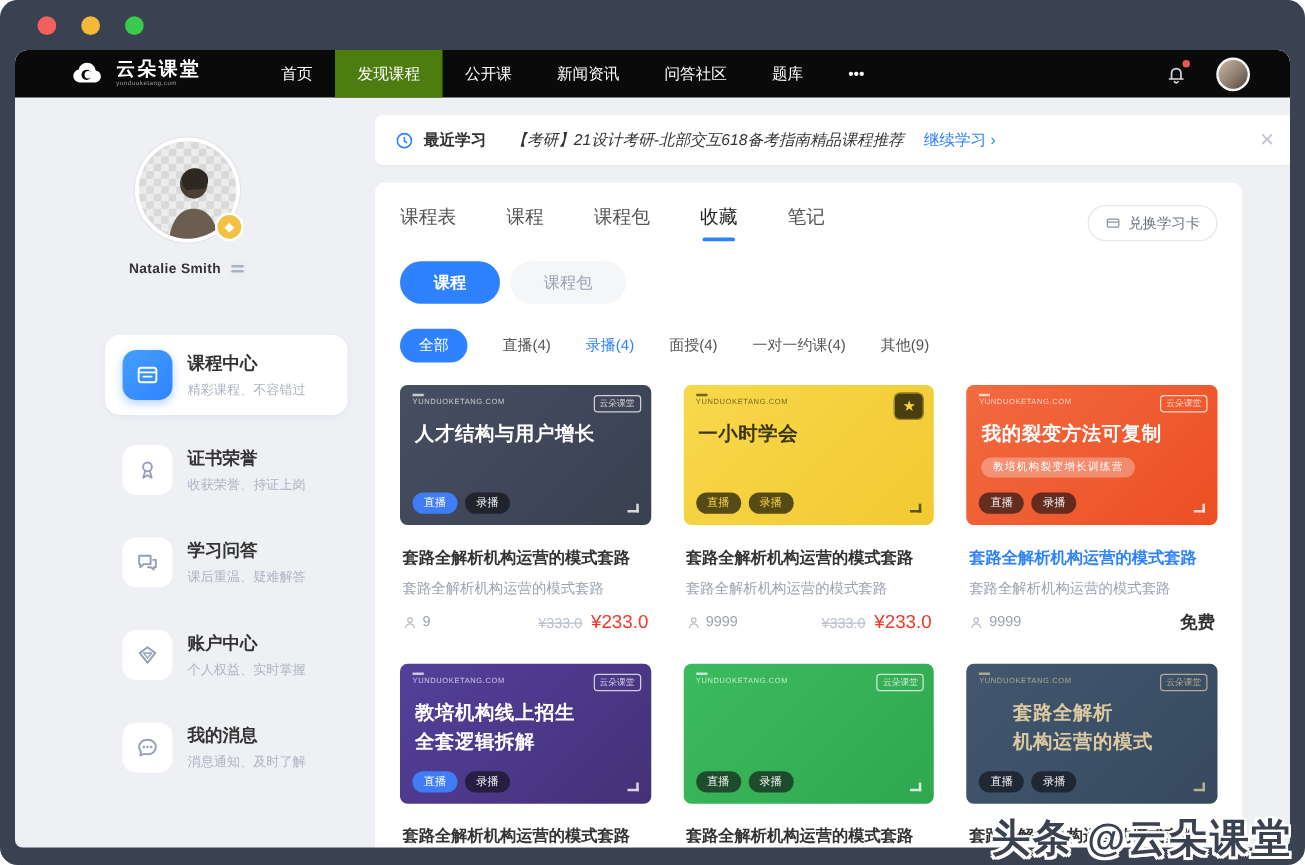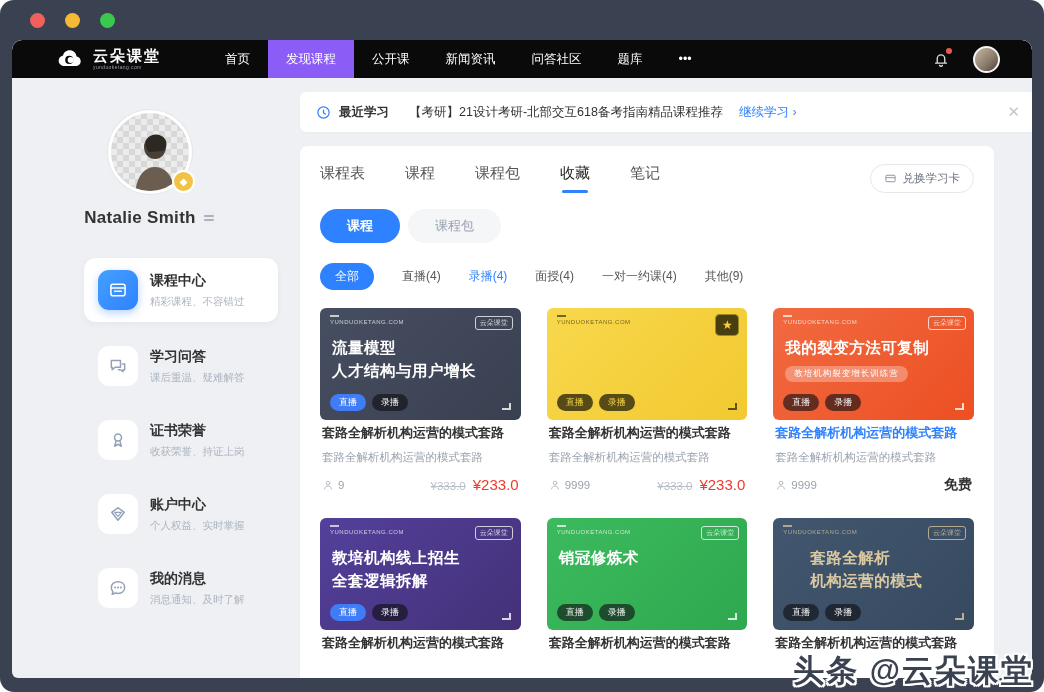--- a/index.html
+++ b/index.html
@@ -16,54 +16,54 @@
 
   
   .nav { height:38px; background:#0a0a0a; display:flex; align-items:center; padding:0 16px; flex:none; border-radius:10px 10px 0 0; }
   .logo { display:flex; align-items:center; gap:7px; padding:0 10px 0 28px; }
   .logo svg { width:30px; height:22px; }
   .logo-text { display:flex; flex-direction:column; line-height:1; }
   .logo-title { color:#fff; font-size:15px; font-weight:700; letter-spacing:2px; }
   .logo-sub { color:#9aa0a8; font-size:5px; margin-top:2px; letter-spacing:.4px; }
   .nav-menu { display:flex; height:100%; margin-left:36px; }
   .nav-item { display:flex; align-items:center; padding:0 18px; color:#fff; font-size:12.5px; cursor:pointer; }
-  .nav-item.active { background:#8b5cf6; }
+  .nav-item.active { background:#4d7c0f; }
   .nav-right { margin-left:auto; display:flex; align-items:center; gap:22px; padding-right:16px; }
   .bell-wrap { position:relative; width:20px; height:20px; }
   .bell-wrap .dot { position:absolute; top:-1px; right:-1px; width:6px; height:6px; border-radius:50%; background:#e9584f; }
   .nav-avatar { width:27px; height:27px; border-radius:50%; background:linear-gradient(135deg,#c9b8a6,#8a7a6a 60%,#4a3f35); border:2px solid #f5f5f5; }
 
   
   .content { flex:1; display:flex; overflow:hidden; }
   aside { width:276px; flex:none; padding-top:32px; }
   .profile { text-align:center; }
   .avatar-wrap { position:relative; width:84px; height:84px; margin:0 auto; }
   .avatar { width:84px; height:84px; border-radius:50%; border:3px solid #fff; box-shadow:0 0 0 1px #e3e5e8;
     background-color:#ececec;
     background-image:linear-gradient(45deg,#d8d8d8 25%,transparent 25%,transparent 75%,#d8d8d8 75%),linear-gradient(45deg,#d8d8d8 25%,transparent 25%,transparent 75%,#d8d8d8 75%);
     background-size:12px 12px; background-position:0 0,6px 6px; overflow:hidden; position:relative; }
   .avatar .silhouette { position:absolute; left:14px; top:16px; width:56px; height:64px; }
   .avatar-badge { position:absolute; right:-3px; bottom:1px; width:23px; height:23px; border-radius:50%; background:#f3c245; border:2px solid #fff; color:#fff; font-size:10px; display:flex; align-items:center; justify-content:center; }
   .profile-name { margin-top:14px; display:flex; align-items:center; justify-content:center; gap:6px; }
-  .profile-name span { font-size:17px; color:#333; font-weight:600; letter-spacing:.3px; }
+  .profile-name span { font-size:11px; color:#333; font-weight:600; letter-spacing:.3px; }
   .member-tag { width:14px; height:14px; border-radius:2px; background:#eceef1; display:flex; flex-direction:column; justify-content:center; gap:2px; padding:2px; }
   .member-tag i { display:block; height:2px; background:#aab2bd; border-radius:1px; }
 
-  .side-menu { list-style:none; margin-top:30px; padding:0 10px 0 86px; }
+  .side-menu { list-style:none; margin-top:46px; padding:0 10px 0 86px; }
   .side-item { display:flex; gap:12px; align-items:flex-start; padding:10px 0; margin-bottom:14px; cursor:pointer; }
   .side-item.active { background:#fff; border-radius:12px; margin-left:-14px; padding:12px 10px 12px 14px; box-shadow:0 2px 6px rgba(40,60,100,.05); }
   .icon-box { width:40px; height:40px; border-radius:11px; background:#fff; flex:none; display:flex; align-items:center; justify-content:center; }
   .side-item.active .icon-box { background:linear-gradient(135deg,#44a0ff,#2f82ff); box-shadow:0 3px 8px rgba(47,130,255,.35); }
   .side-label { font-size:14px; font-weight:700; color:#333; padding-top:2px; }
   .side-desc { font-size:10.5px; color:#adb5c0; margin-top:5px; }
 
   main { flex:1; padding:14px 0 0 12px; overflow:hidden; }
   .banner { width:736px; height:40px; background:#fff; border-radius:6px; display:flex; align-items:center; padding:0 16px; box-shadow:0 1px 2px rgba(0,0,0,.03); }
   .banner-label { font-size:12.5px; color:#333; font-weight:600; margin-left:8px; }
-  .banner-course { font-size:12.5px; color:#333; margin-left:20px; }
+  .banner-course { font-size:12.5px; color:#333; margin-left:20px;font-style:italic; }
   .banner-link { font-size:12.5px; color:#2f82ff; margin-left:16px; cursor:pointer; }
   .banner-close { margin-left:auto; color:#c2c7cf; font-size:15px; cursor:pointer; }
 
   .main-card { width:694px; min-height:560px; background:#fff; border-radius:8px; margin-top:14px; padding:18px 20px; box-shadow:0 1px 2px rgba(0,0,0,.03); }
   .tabs-row { display:flex; align-items:center; }
   .tab { font-size:15px; color:#555; margin-right:40px; padding-bottom:10px; position:relative; cursor:pointer; }
   .tab.active { color:#222; font-weight:400; }
   .tab.active::after { content:""; position:absolute; left:50%; transform:translateX(-50%); bottom:0; width:26px; height:3px; border-radius:2px; background:#2f82ff; }
   .exchange-btn { margin-left:auto; display:flex; align-items:center; gap:6px; border:1px solid #e4e7ec; border-radius:15px; padding:6px 13px; font-size:11.5px; color:#6b7380; cursor:pointer; background:#fff; }
 
@@ -86,21 +86,21 @@
   .cover-star { position:absolute; top:6px; right:8px; width:24px; height:22px; border-radius:5px; background:rgba(42,36,8,.85); color:#f6cf3a; font-size:12px; display:flex; align-items:center; justify-content:center; box-shadow:inset 0 0 0 1px rgba(246,207,58,.5); }
   .cover-line { font-size:15.5px; font-weight:700; line-height:1.5; letter-spacing:.5px; }
   .cover-pill { display:inline-block; margin-top:7px; background:rgba(255,255,255,.3); color:#fff; font-size:8.5px; padding:2px 9px; border-radius:8px; letter-spacing:1px; }
   .cover-badges { position:absolute; left:10px; bottom:9px; display:flex; gap:6px; }
   .cover-badge { font-size:9px; padding:2px 9px; border-radius:9px; background:rgba(15,15,20,.62); color:#f2f2f2; }
   .card-0 .badge-live, .card-3 .badge-live { background:#3f7cf6; color:#fff; }
   .card-1 .cover-badge { background:rgba(58,51,16,.85); color:#f6d34a; }
   .corner-mark { position:absolute; right:10px; bottom:10px; width:9px; height:7px; border-right:2px solid currentColor; border-bottom:2px solid currentColor; opacity:.8; }
   .stripes { background-image:repeating-linear-gradient(120deg, rgba(255,255,255,.045) 0 14px, transparent 14px 34px); }
 
-  .card-info { padding:4px 2px 0; }
+  .card-info { padding:17px 2px 0; }
   .card-title { font-size:13px; font-weight:700; color:#333; white-space:nowrap; overflow:hidden; }
   .card-title.title-link { color:#2f82ff; }
   .card-sub { font-size:11.5px; color:#9aa3af; margin-top:8px; white-space:nowrap; overflow:hidden; }
   .card-meta { margin-top:11px; display:flex; align-items:center; }
   .students { display:flex; align-items:center; gap:4px; color:#9aa3af; font-size:11.5px; }
   .prices { margin-left:auto; display:flex; align-items:baseline; gap:7px; }
   .old-price { font-size:11.5px; color:#b9bfc9; text-decoration:line-through; }
   .new-price { font-size:15px; font-weight:400; color:#f0382b; }
   .free-price { font-size:14px; font-weight:700; color:#333; }
 
@@ -184,39 +184,39 @@
                   </svg>
               </div>
               <div>
                 <div class="side-label">课程中心</div>
                 <div class="side-desc">精彩课程、不容错过</div>
               </div>
             </li>
             <li class="side-item">
               <div class="icon-box">
                 <svg width="20" height="20" viewBox="0 0 24 24" fill="none" stroke="#93a0b5" stroke-width="1.8" stroke-linecap="round" stroke-linejoin="round">
-                    <path d="M4 5.5h11v8H8.5L5 16.5v-3H4z"></path>
-                    <path d="M17.5 9.5H20v7h-2v2.2l-3-2.2h-2.5"></path>
+                    <circle cx="12" cy="9" r="4.2"></circle>
+                    <path d="M9.8 12.8 8 19.5l4-2.4 4 2.4-1.8-6.7"></path>
                   </svg>
               </div>
               <div>
-                <div class="side-label">学习问答</div>
-                <div class="side-desc">课后重温、疑难解答</div>
+                <div class="side-label">证书荣誉</div>
+                <div class="side-desc">收获荣誉、持证上岗</div>
               </div>
             </li>
             <li class="side-item">
               <div class="icon-box">
                 <svg width="20" height="20" viewBox="0 0 24 24" fill="none" stroke="#93a0b5" stroke-width="1.8" stroke-linecap="round" stroke-linejoin="round">
-                    <circle cx="12" cy="9" r="4.2"></circle>
-                    <path d="M9.8 12.8 8 19.5l4-2.4 4 2.4-1.8-6.7"></path>
+                    <path d="M4 5.5h11v8H8.5L5 16.5v-3H4z"></path>
+                    <path d="M17.5 9.5H20v7h-2v2.2l-3-2.2h-2.5"></path>
                   </svg>
               </div>
               <div>
-                <div class="side-label">证书荣誉</div>
-                <div class="side-desc">收获荣誉、持证上岗</div>
+                <div class="side-label">学习问答</div>
+                <div class="side-desc">课后重温、疑难解答</div>
               </div>
             </li>
             <li class="side-item">
               <div class="icon-box">
                 <svg width="20" height="20" viewBox="0 0 24 24" fill="none" stroke="#93a0b5" stroke-width="1.8" stroke-linejoin="round">
                     <path d="M12 4.5 19.5 10 12 19.5 4.5 10z"></path>
                     <path d="M8 10h8l-4 5z" stroke-width="1.4"></path>
                   </svg>
               </div>
               <div>
@@ -280,21 +280,20 @@
               <div class="filter">一对一约课(4)</div>
               <div class="filter">其他(9)</div>
             </div>
 
             <div class="grid">
 
               <div class="course-card card-0">
                 <div class="cover stripes" style="background: linear-gradient(135deg, rgb(70, 78, 97), rgb(57, 64, 80)); color: rgb(255, 255, 255);">
                   <div class="cover-site">YUNDUOKETANG.COM</div>
                   <div class="cover-tag">云朵课堂</div>
-                  <div class="cover-line">流量模型</div>
                   <div class="cover-line">人才结构与用户增长</div>
                   <div class="cover-badges">
                     <span class="cover-badge badge-live">直播</span>
                     <span class="cover-badge">录播</span>
                   </div>
                   <div class="corner-mark"></div>
                 </div>
                 <div class="card-info">
                   <div class="card-title">套路全解析机构运营的模式套路</div>
                   <div class="card-sub">套路全解析机构运营的模式套路</div>
@@ -311,20 +310,21 @@
                       <span class="new-price">¥233.0</span>
                     </div>
                   </div>
                 </div>
               </div>
 
               <div class="course-card card-1">
                 <div class="cover" style="background: linear-gradient(135deg, rgb(248, 216, 76), rgb(242, 201, 48)); color: rgb(60, 53, 18);">
                   <div class="cover-site">YUNDUOKETANG.COM</div>
                   <div class="cover-star">★</div>
+                  <div class="cover-line">一小时学会</div>
                   <div class="cover-badges">
                     <span class="cover-badge badge-live">直播</span>
                     <span class="cover-badge">录播</span>
                   </div>
                   <div class="corner-mark"></div>
                 </div>
                 <div class="card-info">
                   <div class="card-title">套路全解析机构运营的模式套路</div>
                   <div class="card-sub">套路全解析机构运营的模式套路</div>
                   <div class="card-meta">
@@ -387,21 +387,20 @@
                 </div>
                 <div class="card-info">
                   <div class="card-title">套路全解析机构运营的模式套路</div>
                 </div>
               </div>
 
               <div class="course-card card-4">
                 <div class="cover" style="background: linear-gradient(135deg, rgb(60, 186, 94), rgb(47, 168, 79)); color: rgb(255, 255, 255);">
                   <div class="cover-site">YUNDUOKETANG.COM</div>
                   <div class="cover-tag">云朵课堂</div>
-                  <div class="cover-line">销冠修炼术</div>
                   <div class="cover-badges">
                     <span class="cover-badge badge-live">直播</span>
                     <span class="cover-badge">录播</span>
                   </div>
                   <div class="corner-mark"></div>
                 </div>
                 <div class="card-info">
                   <div class="card-title">套路全解析机构运营的模式套路</div>
                 </div>
               </div>

